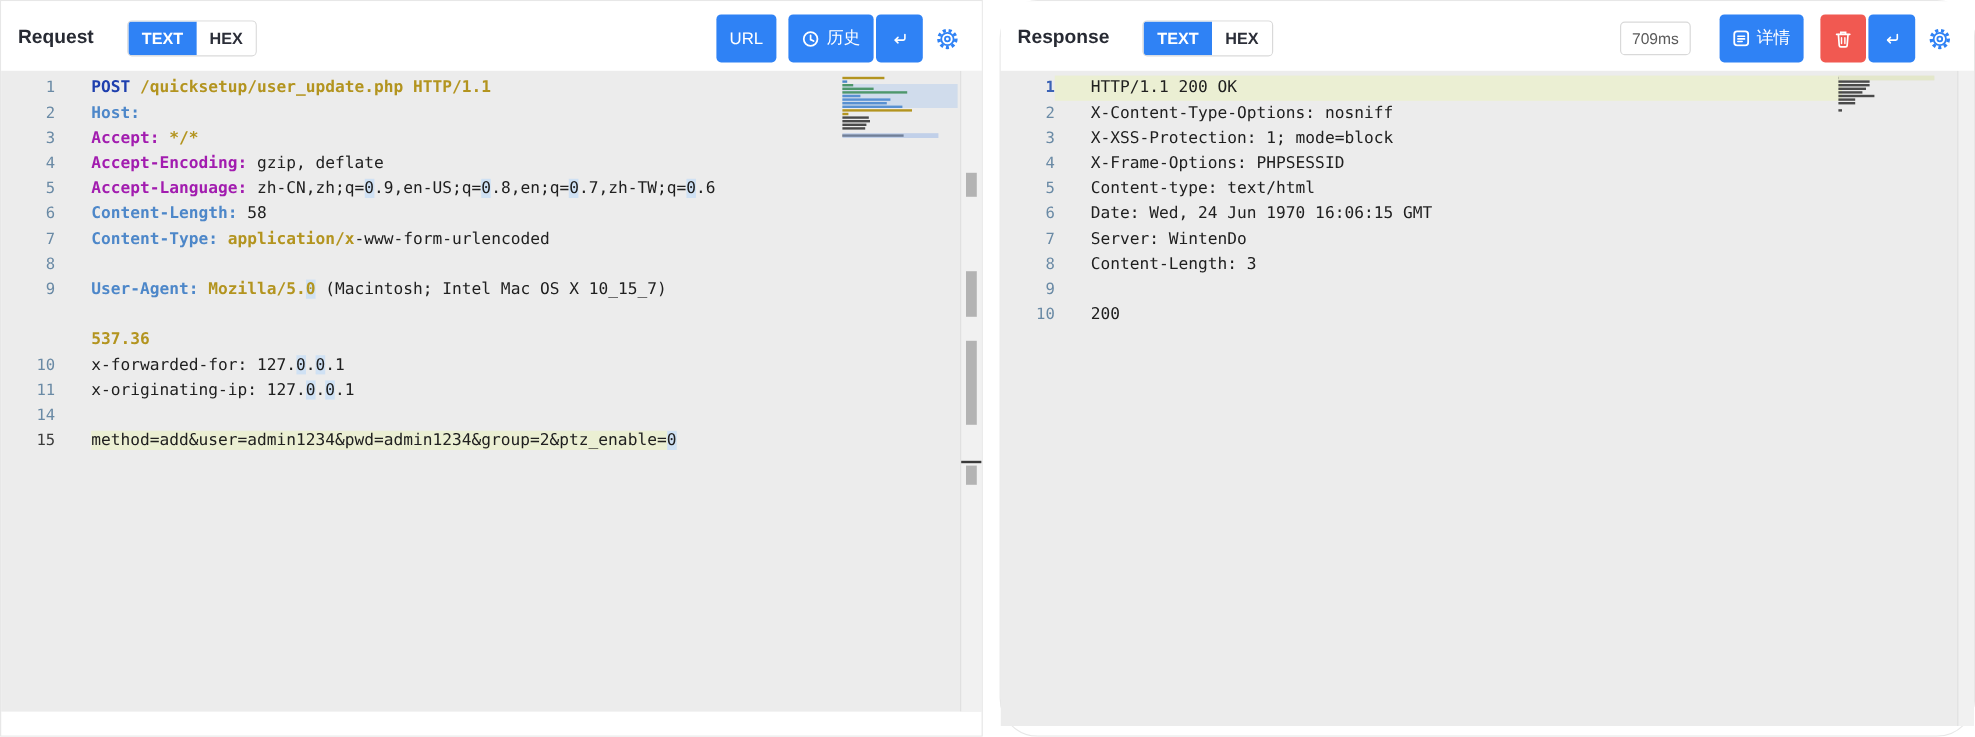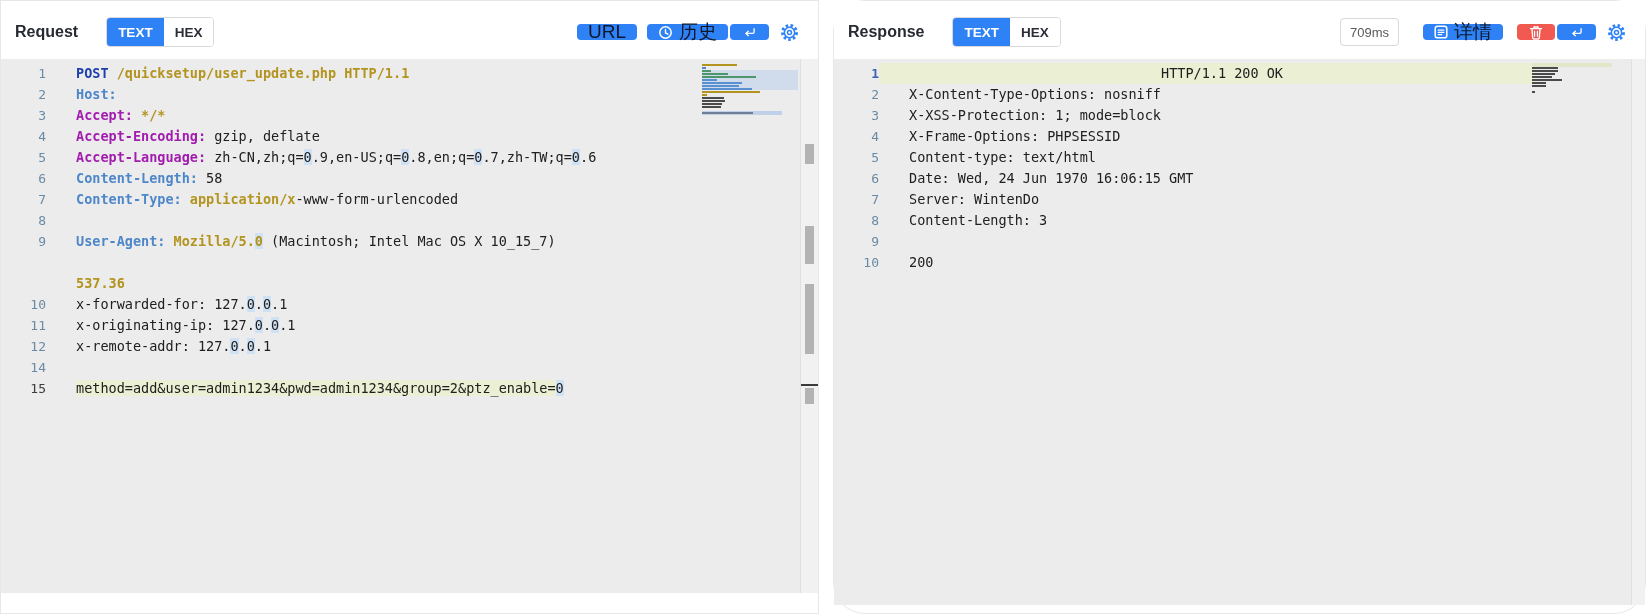--- a/index.html
+++ b/index.html
@@ -8,35 +8,35 @@
   .wrap { display:flex; width:1646px; height:614px; }
   .panel { background:#fff; border:1px solid #e7e7e7; display:flex; flex-direction:column; }
   .panel.left  { flex:0 0 819px; margin-right:14px; }
   .panel.right { flex:1;border-radius:32px; }
   .phead { height:58px; flex:0 0 58px; display:flex; align-items:center; padding:4px 18px 0 14px; background:#fff; }
   .ptitle { font-size:16px; font-weight:600; color:#272a33; margin-right:28px; }
   .tabs { display:inline-flex; border:1px solid #d9d9d9; border-radius:4px; overflow:hidden; height:30px; font-size:13.5px; font-weight:600; }
   .tab { display:flex; align-items:center; padding:0 11px; background:#fff; color:#2b2e38; cursor:pointer; }
   .tab.active { background:#2f82f5; color:#fff; }
   .spacer { flex:1; }
-  .btn { display:inline-flex; align-items:center; gap:6px; background:#2f82f5; color:#0f172a; font-size:19px; height:16px; padding:0 11px; border-radius:4px; border:none; cursor:pointer; font-family:"Liberation Sans",sans-serif; }
+  .btn { display:inline-flex; align-items:center; gap:6px; background:#2f82f5; color:#ffffff; font-size:14px; height:40px; padding:0 11px; border-radius:4px; border:none; cursor:pointer; font-family:"Liberation Sans",sans-serif; }
   .btn.icon-only { padding:0 12px; }
   .btn.danger { background:#f15951; }
   .mr10 { margin-right:10px; } .mr3 { margin-right:2px; } .mr24 { margin-right:24px; } .mr14 { margin-right:14px; }
   .badge { border:1px solid #d9d9d9; color:#5a5a5a; font-size:13px; height:28px; display:inline-flex; align-items:center; padding:0 9px; border-radius:4px; background:#fff; }
   .gear { display:inline-flex; align-items:center; margin-left:10px; cursor:pointer; }
 
   .editor { position:relative; background:#ececec; overflow:hidden; padding-top:4px; }
   .left  .editor { height:534px; flex:0 0 534px; }
   .right .editor { height:546px; flex:0 0 546px; }
   .coderow { display:flex; height:21px; line-height:21px; font-family:"DejaVu Sans Mono","Liberation Mono",monospace; font-size:13.5px; white-space:pre; }
   .gut { flex:0 0 45px; text-align:right; color:#6a8aa5; font-size:13px; }
   .gut.g-active { color:#3c3c3c; }
   .right .gut.g-active { color:#3b62b5; font-weight:bold; }
-  .cnt { padding-left:30px;text-align:center; }
+  .cnt { padding-left:30px; }
   .rowhl .cnt { background:#ebefd3; flex:1; margin-right:110px; }
   .hl { background:#ebefd3; }
   .z  { background:#cfe1f4; font-style:normal; }
   .c-k { color:#1e3fae; font-weight:bold; }
   .c-b { color:#4d87c9; font-weight:bold; }
   .c-g { color:#a21caf; font-weight:bold;margin-top:32px; }
   .c-o { color:#b3941f; font-weight:bold; }
   .c-p { color:#202020; }
 
   .minimap { position:absolute; top:5px; width:96px; cursor:pointer; }
@@ -99,21 +99,20 @@
           <div class="coderow"><span class="gut">4</span><span class="cnt"><span class="c-g">Accept-Encoding:</span><span class="c-p"> gzip, deflate</span></span></div>
           <div class="coderow"><span class="gut">5</span><span class="cnt"><span class="c-g">Accept-Language:</span><span class="c-p"> zh-CN,zh;q=<i class="z">0</i>.9,en-US;q=<i class="z">0</i>.8,en;q=<i class="z">0</i>.7,zh-TW;q=<i class="z">0</i>.6</span></span></div>
           <div class="coderow"><span class="gut">6</span><span class="cnt"><span class="c-b">Content-Length:</span><span class="c-p"> 58</span></span></div>
           <div class="coderow"><span class="gut">7</span><span class="cnt"><span class="c-b">Content-Type:</span><span class="c-p"> </span><span class="c-o">application/x</span><span class="c-p">-www-form-urlencoded</span></span></div>
           <div class="coderow"><span class="gut">8</span></div>
           <div class="coderow"><span class="gut">9</span><span class="cnt"><span class="c-b">User-Agent:</span><span class="c-p"> </span><span class="c-o">Mozilla/5.<i class="z">0</i></span><span class="c-p"> (Macintosh; Intel Mac OS X 10_15_7)</span></span></div>
           <div class="coderow"><span class="gut"></span></div>
           <div class="coderow"><span class="gut"></span><span class="cnt"><span class="c-o">537.36</span></span></div>
           <div class="coderow"><span class="gut">10</span><span class="cnt"><span class="c-p">x-forwarded-for: 127.<i class="z">0</i>.<i class="z">0</i>.1</span></span></div>
           <div class="coderow"><span class="gut">11</span><span class="cnt"><span class="c-p">x-originating-ip: 127.<i class="z">0</i>.<i class="z">0</i>.1</span></span></div>
-          <div class="coderow"><span class="gut">12</span><span class="cnt"><span class="c-p">x-remote-addr: 127.<i class="z">0</i>.<i class="z">0</i>.1</span></span></div>
           <div class="coderow"><span class="gut">14</span><span class="cnt"></span></div>
           <div class="coderow"><span class="gut g-active">15</span><span class="cnt"><span class="c-p hl">method=add&amp;user=admin1234&amp;pwd=admin1234&amp;group=2&amp;ptz_enable=<i class="z">0</i></span></span></div>
         </div>
       <div class="minimap" id="req-minimap">
           <div class="mrow">
             <span class="mbar" style="display:block;width:35px;background:#b3941f"></span>
           </div>
           <div class="mrow">
             <span class="mbar" style="display:block;width:4px;background:#4d87c9"></span>
           </div>

